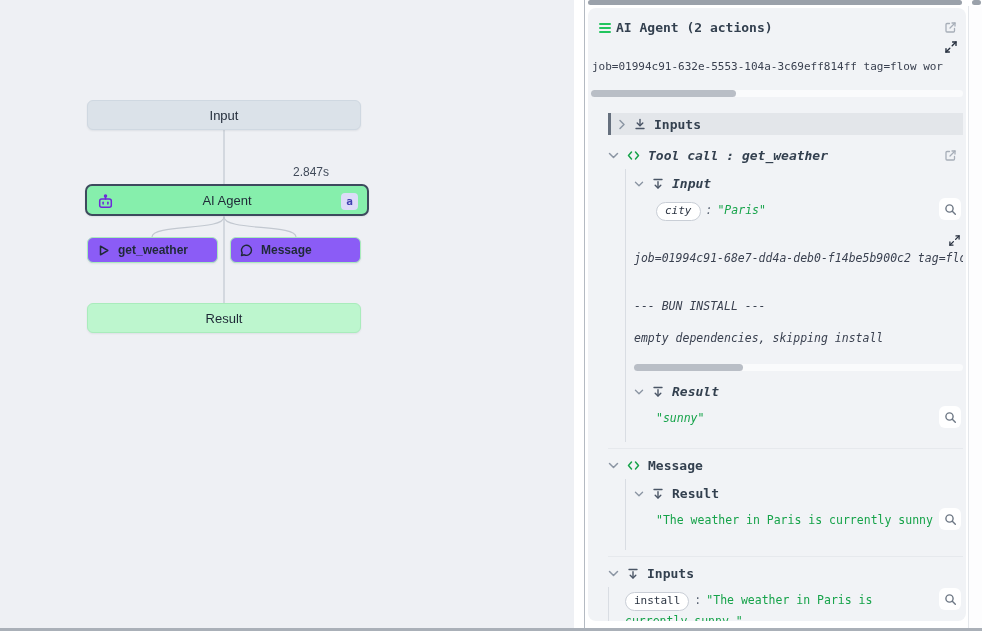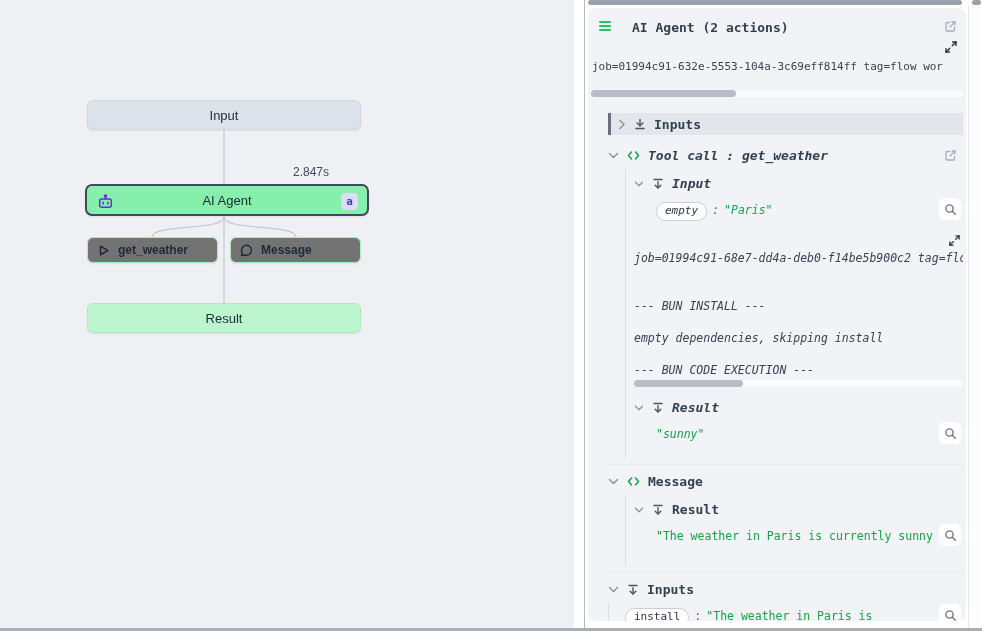--- a/index.html
+++ b/index.html
@@ -11,41 +11,41 @@
   .canvas { position:absolute; left:0; top:0; width:574px; height:631px; background:#eef0f4; }
   .edges { position:absolute; left:0; top:0; width:574px; height:631px; }
   .node { position:absolute; display:flex; align-items:center; justify-content:center;
           border-radius:6px; font-size:13px; color:#1f2937; box-shadow:0 1px 2px rgba(15,23,42,.07); }
   .node-input  { left:87px;  top:100px; width:274px; height:30px; background:#dbe2e9; border:1px solid #cfd8e1; }
   .node-agent  { left:85px;  top:184px; width:284px; height:32px; background:#86efac; border:2px solid #3d4a5d; border-radius:7px; }
   .node-agent .agent-icon  { position:absolute; left:10px; top:7px; display:flex; }
   .node-agent .agent-badge { position:absolute; right:9px; top:7px; width:17px; height:17px;
       background:#dddcf8; border-radius:4px; color:#4040b2; font-family:"DejaVu Sans Mono",monospace;
       font-size:11px; font-weight:bold; display:flex; align-items:center; justify-content:center; }
-  .node-tool   { top:237px; width:131px; height:26px; background:#737373; border:1px solid #a9ecbc;
+  .node-tool   { top:237px; width:131px; height:26px; background:#8b5cf6; border:1px solid #a9ecbc;
                  justify-content:flex-start; padding-left:9px; gap:8px; font-size:12px; font-weight:bold; }
   .node-gw  { left:87px; }
   .node-msg { left:230px; }
   .node-result { left:87px; top:303px; width:274px; height:30px; background:#bdf6ce; border:1px solid #a9ecbc; }
   .duration { position:absolute; left:261px; top:165px; width:100px; text-align:center;
               font-size:12px; color:#414b5a; }
 
   
   .panel { position:absolute; left:574px; top:0; width:408px; height:631px; background:#fff; }
   .panel-divider { position:absolute; left:10px; top:0; width:1px; height:631px; background:#b4bac2; }
   .top-scrollbar { position:absolute; left:14px; top:0; width:374px; height:5px; border-radius:3px; background:#9aa1aa; }
   .top-scrollbar-corner { position:absolute; left:398px; top:0; width:9px; height:5px; border-radius:3px; background:#9aa1aa; }
   .v-gutter { position:absolute; left:394px; top:6px; width:14px; height:625px; background:#fdfdfe; border-left:1px solid #e4e7eb; }
   .bottom-strip { position:absolute; left:0; top:628px; width:982px; height:3px; background:#aab0b8; }
 
   .card { position:absolute; left:14px; top:8px; width:378px; height:613px; background:#f1f3f6;
           border-radius:8px; padding:8px 3px 10px 3px; overflow:hidden;
           font-family:"DejaVu Sans Mono","Liberation Mono",monospace; }
 
-  .hdr-row { display:flex; align-items:flex-start; gap:20px; padding:4px 6px 0 7px; }
+  .hdr-row { display:flex; align-items:center; gap:4px; padding:4px 6px 0 7px; }
   .hdr-title { font-size:13px; font-weight:bold; color:#33404f; }
   .row-right { display:flex; justify-content:flex-end; padding:6px 6px 0 0; }
   .iconbtn { background:none; border:none; padding:0; display:flex; align-items:center; cursor:pointer; }
 
   .log-line { margin:7px 0 17px 1px; font-size:11px; color:#3a4150; white-space:nowrap; overflow:hidden; }
   .hscroll { margin-top:4px; height:7px; background:#fafbfc; border-radius:4px; position:relative; }
   .hscroll .thumb { position:absolute; left:0; top:0; height:7px; width:39%; background:#b9bec6; border-radius:4px; }
 
   .inputs-row { margin:16px 0 0 17px; height:22px; background:#e3e6ea; border-left:3px solid #66707e;
                 display:flex; align-items:center; gap:8px; padding-left:6px; cursor:pointer; }
@@ -212,21 +212,21 @@
             </svg>
             <svg width="12" height="12" viewBox="0 0 12 12" fill="none" stroke="#4a5566" stroke-width="1.4" stroke-linecap="round" stroke-linejoin="round">
               <path d="M2 1.5h8"></path>
                 <path d="M6 3.8v6"></path>
                 <path d="M3.2 7.2 6 10 8.8 7.2"></path>
             </svg>
             <span class="sec-title">Input</span>
           </div>
           <div class="sub-body">
             <div class="kv-row">
-              <span class="pill">empty</span><span class="colon">:</span><span class="val-green">"Paris"</span>
+              <span class="pill">city</span><span class="colon">:</span><span class="val-green">"Paris"</span>
               <button class="mag">
                 <svg width="13" height="13" viewBox="0 0 13 13" fill="none" stroke="#6e7885" stroke-width="1.4" stroke-linecap="round">
                   <circle cx="5.5" cy="5.5" r="3.6"></circle>
                     <path d="M8.3 8.3 11.3 11.3"></path>
                 </svg>
               </button>
             </div>
           </div>
 
           <div class="row-right" style="padding-right:3px;">
@@ -241,21 +241,20 @@
           </div>
 
           <div class="log-block">
             <div class="ln">job=01994c91-68e7-dd4a-deb0-f14be5b900c2 tag=flow</div>
             <div class="ln"></div>
             <div class="ln"></div>
             <div class="ln">--- BUN INSTALL ---</div>
             <div class="ln"></div>
             <div class="ln">empty dependencies, skipping install</div>
             <div class="ln"></div>
-            <div class="ln">--- BUN CODE EXECUTION ---</div>
           </div>
           <div class="hscroll">
               <div class="thumb" style="width:33%;"></div>
             </div>
 
           <div class="sub-hdr" style="margin-top:6px;">
             <svg width="10" height="8" viewBox="0 0 11 9" fill="none" stroke="#8b95a3" stroke-width="1.5" stroke-linecap="round" stroke-linejoin="round">
               <path d="M1.5 2.5 5.5 6.5 9.5 2.5"></path>
             </svg>
             <svg width="12" height="12" viewBox="0 0 12 12" fill="none" stroke="#4a5566" stroke-width="1.4" stroke-linecap="round" stroke-linejoin="round">

